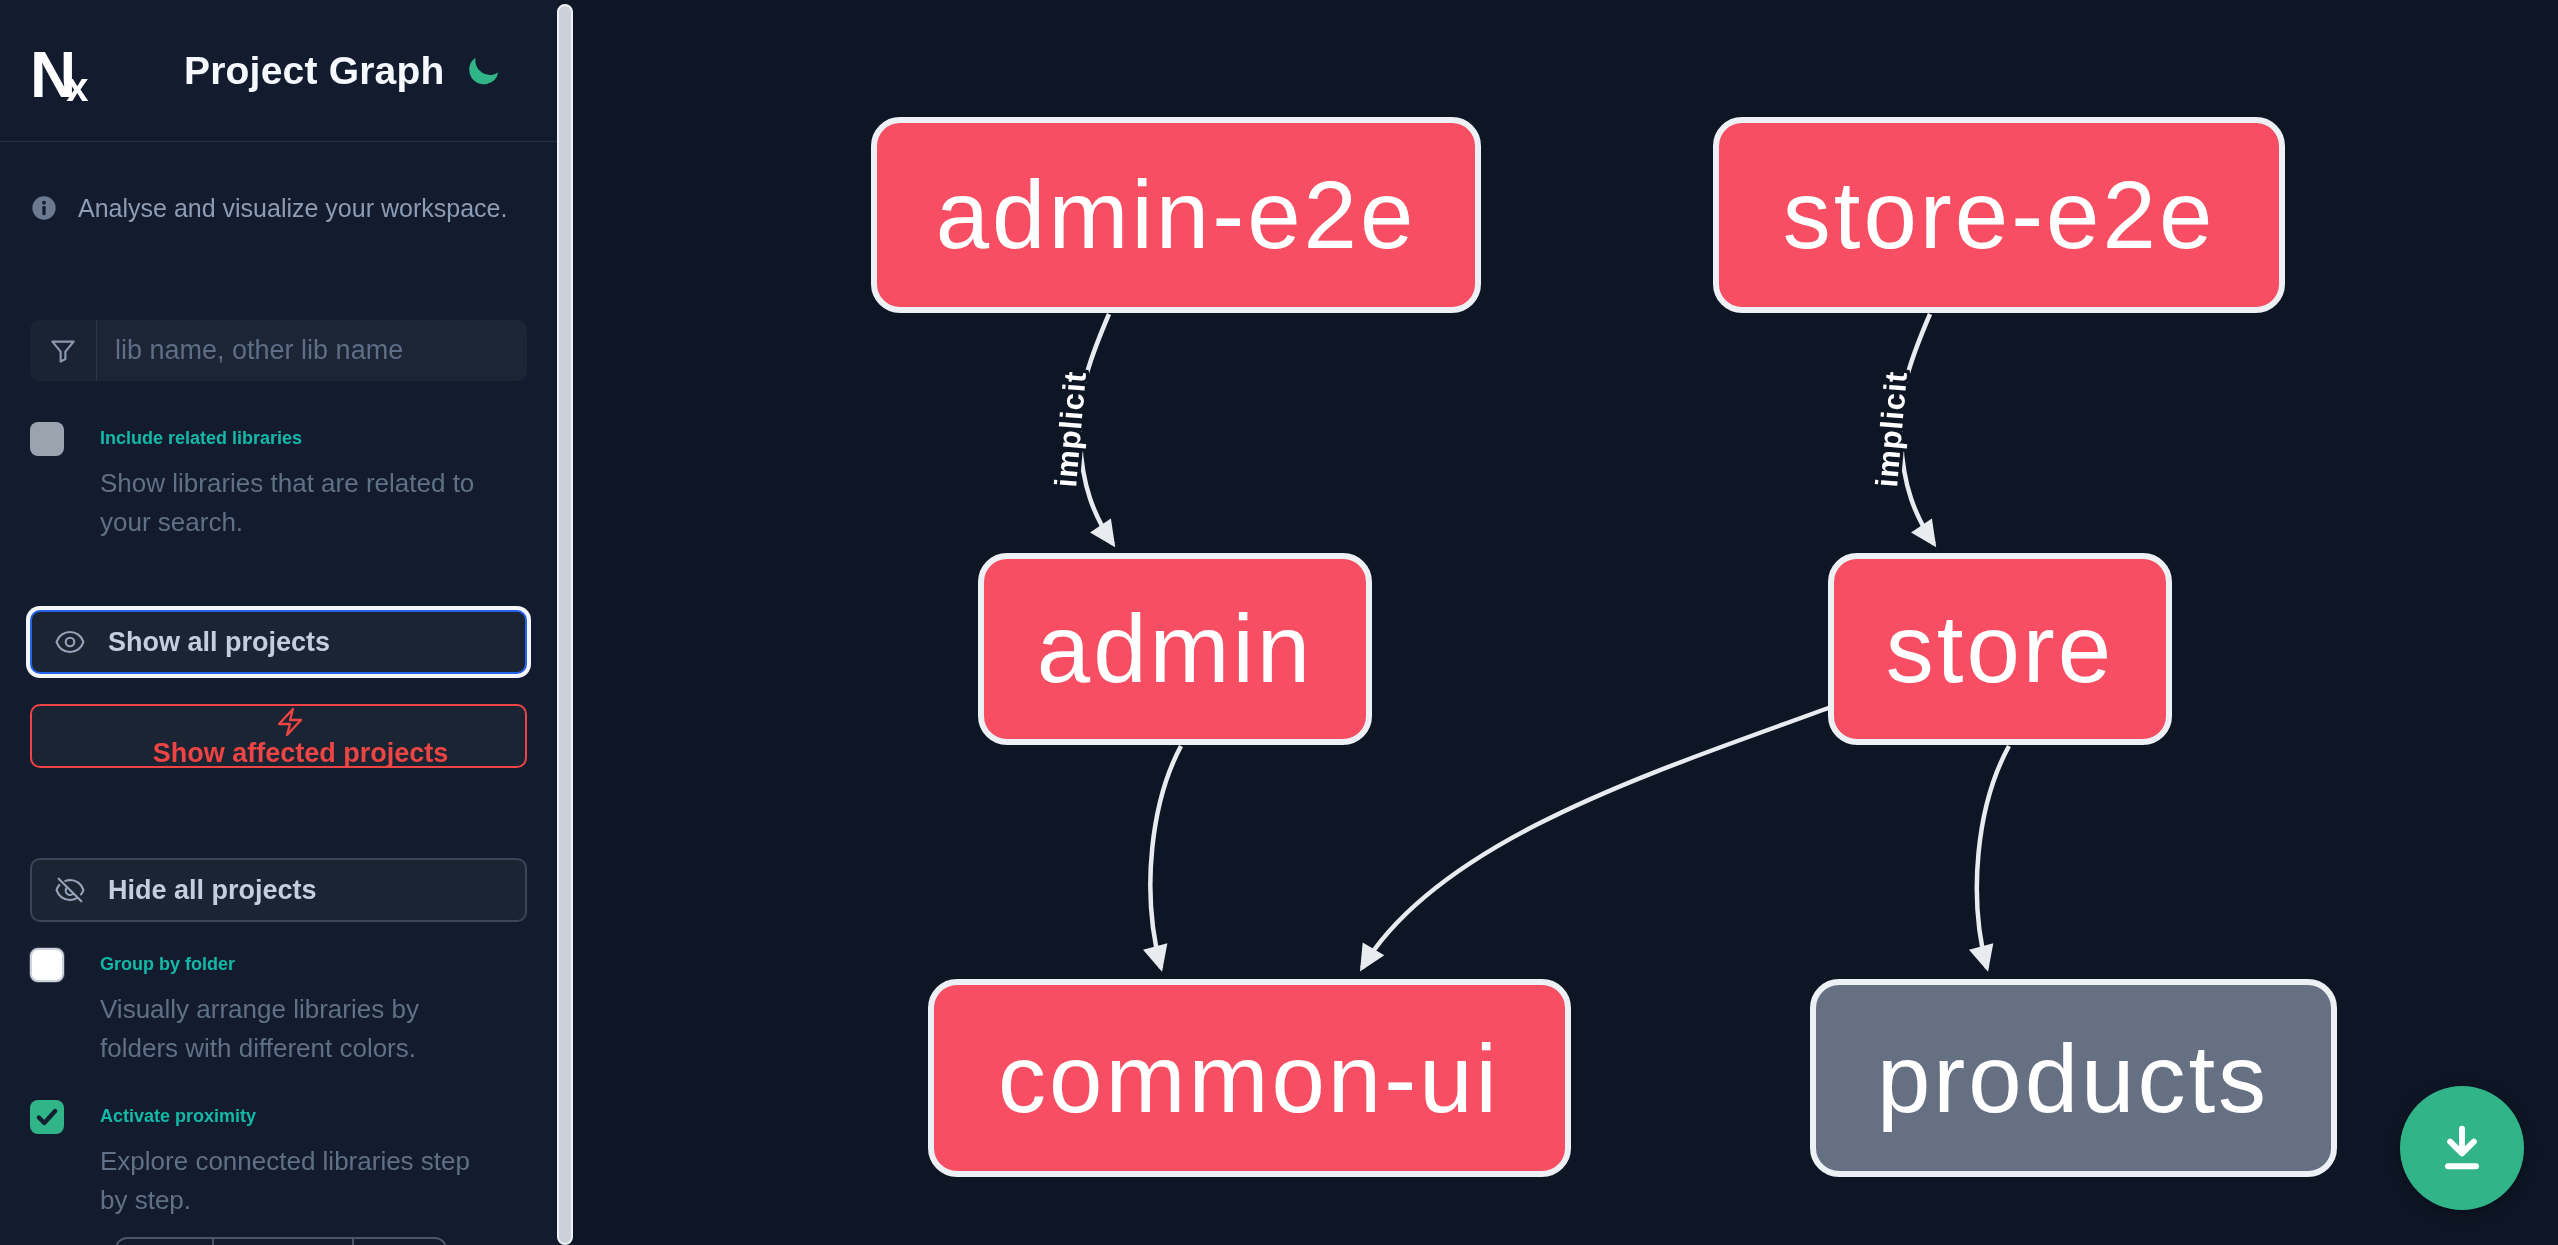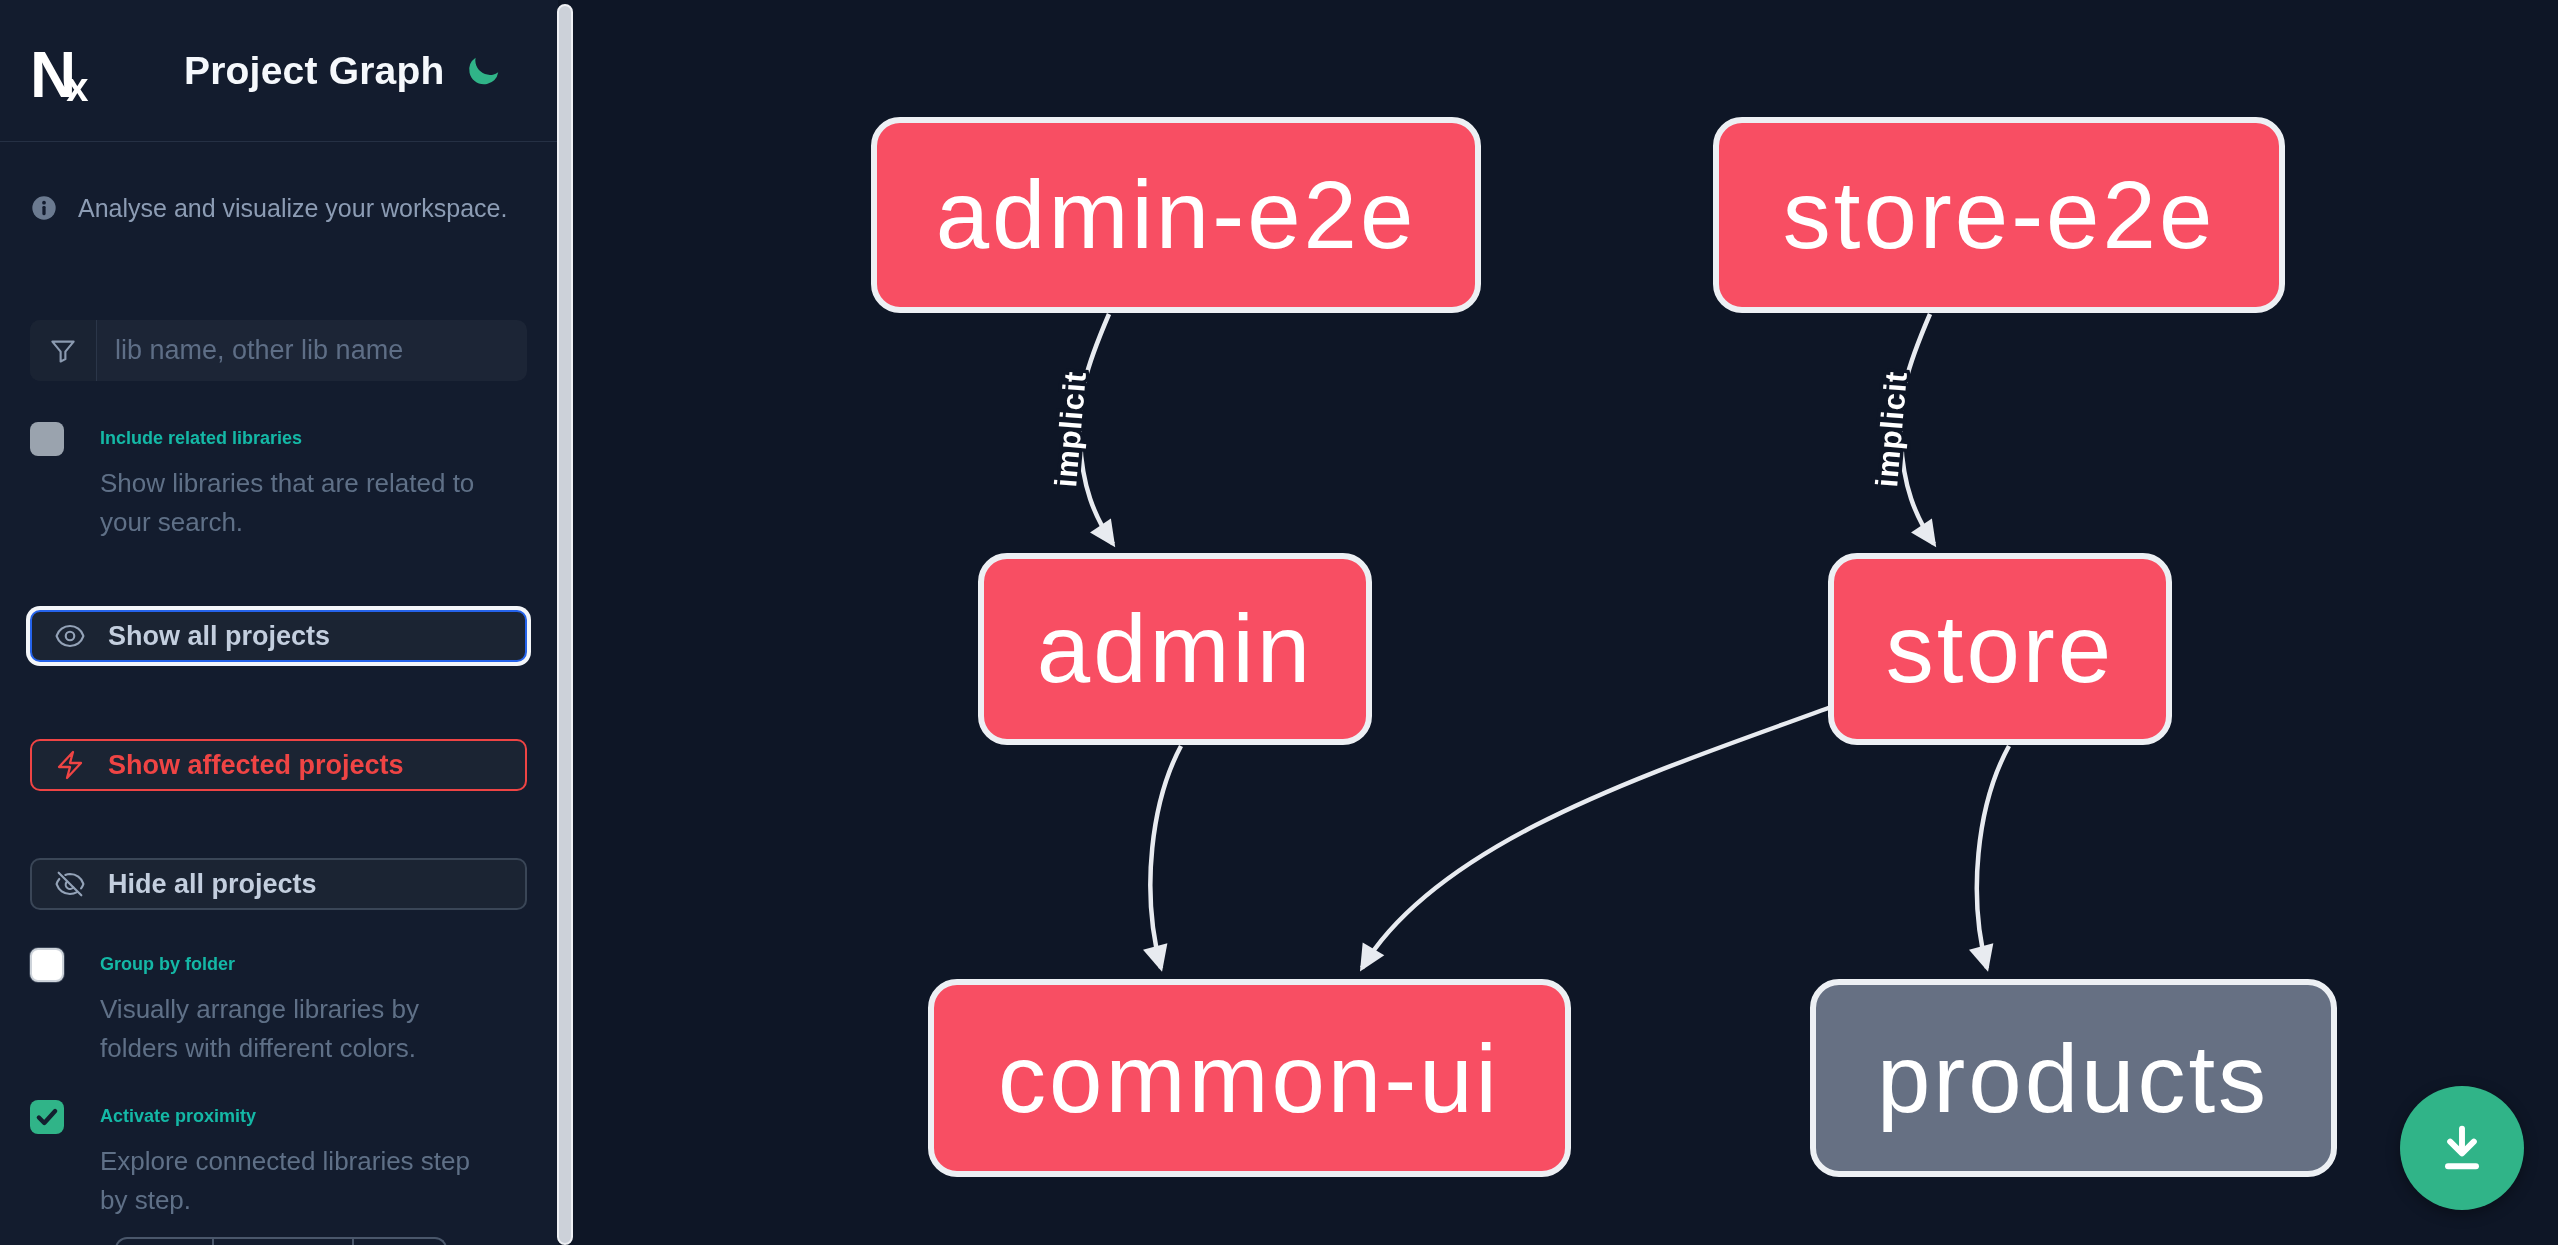--- a/index.html
+++ b/index.html
@@ -63,21 +63,21 @@
   }
   .cb-gray  { background:#9aa3ae; }
   .cb-white { background:#ffffff; border:2px solid #cdd3da; box-shadow:0 0 0 1px #3a4456; }
   .cb-green { background:#30b488; display:flex; align-items:center; justify-content:center; }
   .opt-body { margin-left:70px; }
   .opt-label { font-size:18px; font-weight:700; color:#14b8a6; line-height:36px; cursor:pointer; }
   .opt-desc  { margin-top:8px; font-size:26px; color:#5f7087; line-height:39px; white-space:pre-line; }
 
   
   .btn {
-    position:absolute; left:30px; width:497px; height:52px;
+    position:absolute; left:30px; width:497px; height:64px;
     background:#1b2433; border:2px solid #3a4657; border-radius:10px;
     display:flex; align-items:center; padding-left:22px; cursor:pointer;
   }
   .btn .btn-icon { width:32px; height:32px; flex:0 0 32px; }
   .btn .btn-label { margin-left:22px; font-size:27px; font-weight:600; color:#c3cede; }
   .btn-focused {
     border:2px solid #2563eb;
     box-shadow:0 0 0 4px #f4f6f9;
   }
   .btn-danger { border:2px solid #ef4444; }
@@ -170,21 +170,21 @@
   </div>
 
   <button class="btn btn-focused" style="top:610px;">
     <svg class="btn-icon" viewBox="0 0 24 24" fill="none" stroke="#94a3b8" stroke-width="1.6" stroke-linecap="round" stroke-linejoin="round">
       <path d="M2.04 12.32a1 1 0 010-.64C3.42 7.51 7.36 4.5 12 4.5s8.57 3.01 9.96 7.18a1 1 0 010 .64c-1.39 4.17-5.32 7.18-9.96 7.18S3.42 16.49 2.04 12.32z"></path>
       <circle cx="12" cy="12" r="3.2"></circle>
     </svg>
     <span class="btn-label">Show all projects</span>
   </button>
 
-  <button class="btn btn-danger" style="top:739px;">
+  <button class="btn btn-danger" style="top:704px;flex-direction:column;">
     <svg class="btn-icon" viewBox="0 0 24 24" fill="none" stroke="#ef4444" stroke-width="1.7" stroke-linecap="round" stroke-linejoin="round">
       <path d="M3.75 13.5L14.25 2.25 12 10.5h8.25L9.75 21.75 12 13.5H3.75z"></path>
     </svg>
     <span class="btn-label">Show affected projects</span>
   </button>
 
   <button class="btn" style="top:858px;">
     <svg class="btn-icon" viewBox="0 0 24 24" fill="none" stroke="#94a3b8" stroke-width="1.6" stroke-linecap="round" stroke-linejoin="round">
       <path d="M3.98 8.22A10.5 10.5 0 002.04 11.7a1 1 0 000 .64c1.38 4.17 5.32 7.16 9.96 7.16 1.9 0 3.68-.5 5.22-1.38"></path>
       <path d="M8.5 5.2A10.6 10.6 0 0112 4.5c4.64 0 8.57 3.01 9.96 7.18a1 1 0 010 .64 10.6 10.6 0 01-1.64 2.96"></path>

